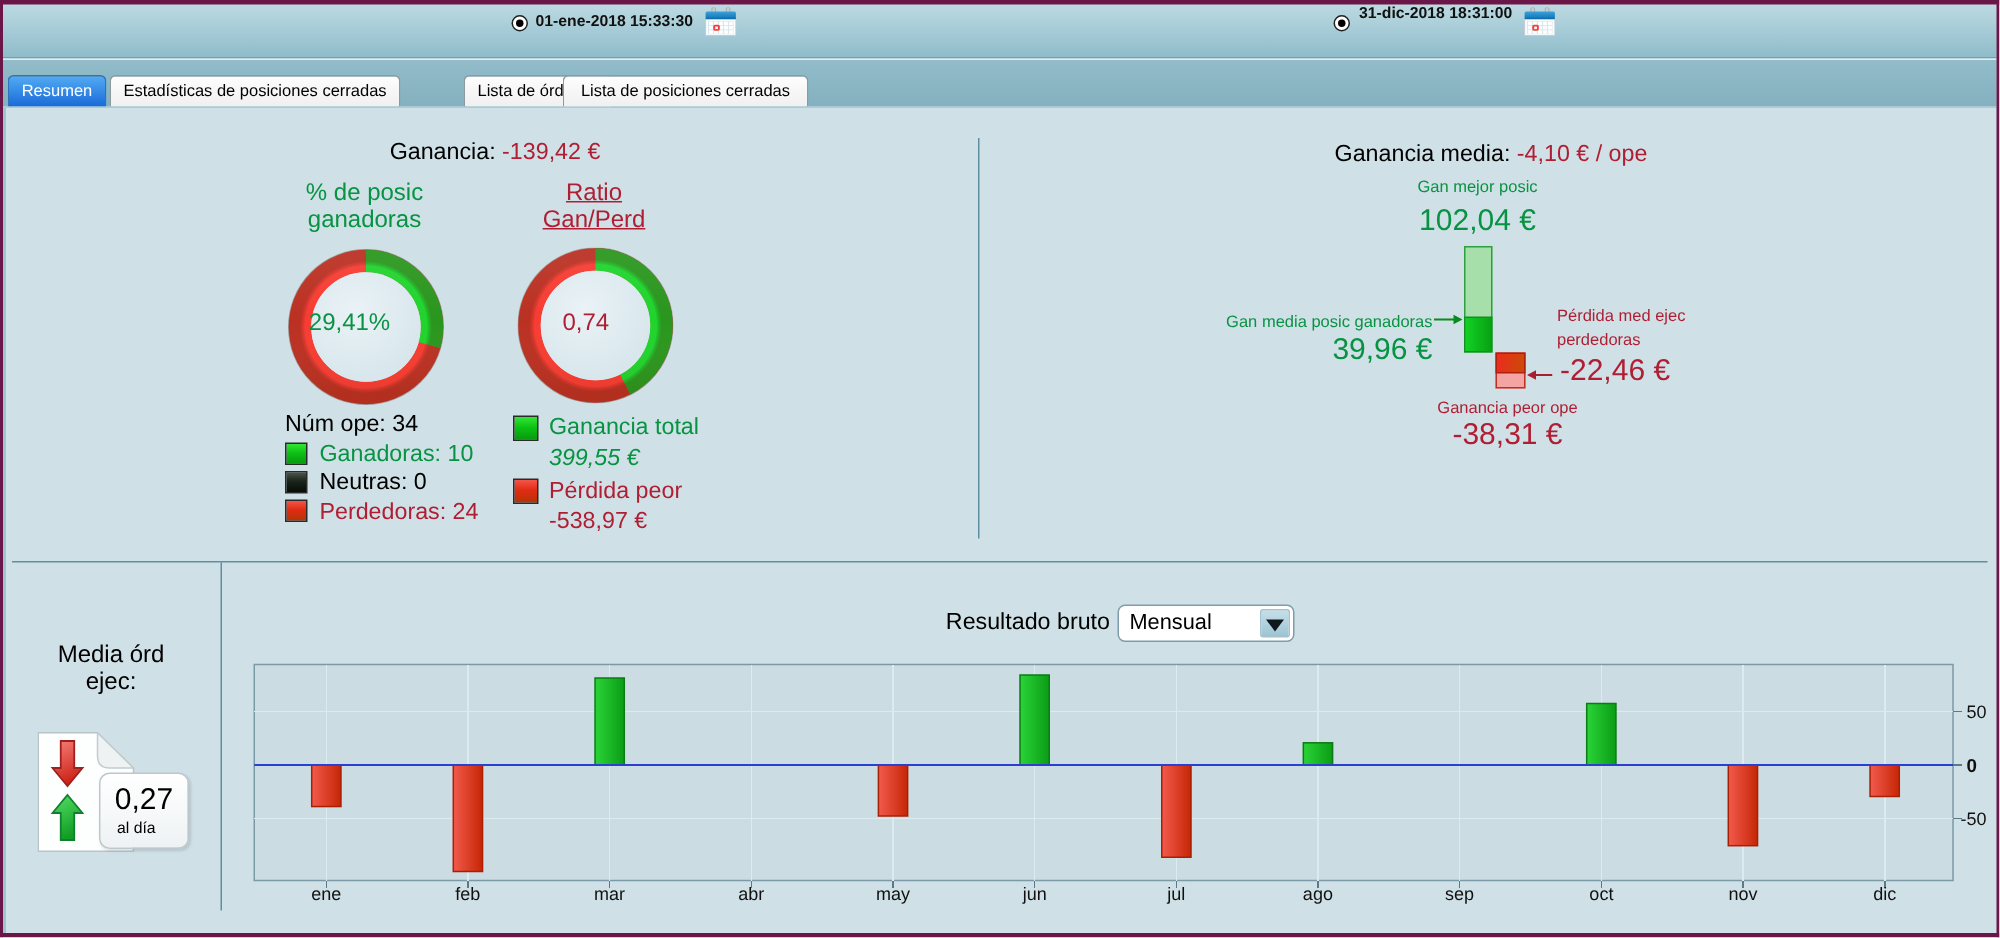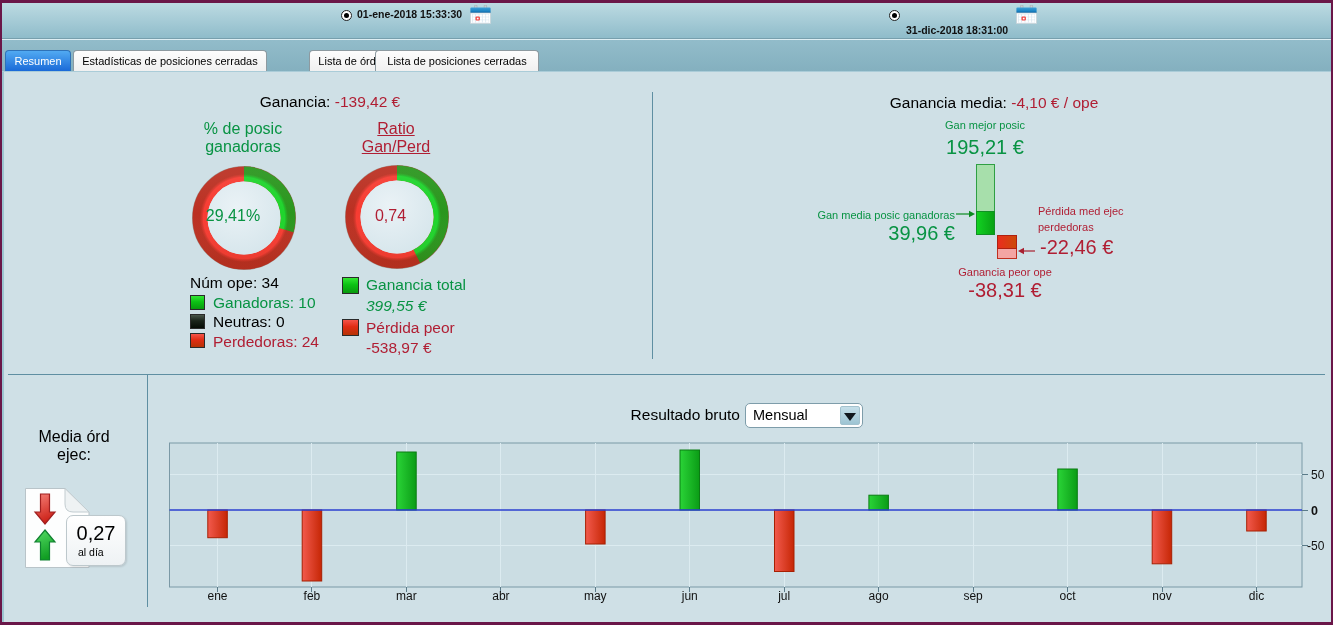--- a/index.html
+++ b/index.html
@@ -74,21 +74,21 @@
         <rect x="16.10" y="12.30" width="2.5" height="2.3" fill="#ffffff"></rect>
         <rect x="2.70" y="15.20" width="2.5" height="2.3" fill="#ffffff"></rect>
         <rect x="6.05" y="15.20" width="2.5" height="2.3" fill="#ffffff"></rect>
         <rect x="9.40" y="15.20" width="2.5" height="2.3" fill="#ffffff"></rect>
         <rect x="12.75" y="15.20" width="2.5" height="2.3" fill="#ffffff"></rect>
         <rect x="16.10" y="15.20" width="2.5" height="2.3" fill="#ffffff"></rect>
         <rect x="5.5" y="11.5" width="4.4" height="4.0" rx="1.1" fill="#f1413d"></rect>
         <rect x="6.8" y="12.7" width="1.8" height="1.7" fill="#ffffff"></rect>
       </svg></div>
 <div class="abs radio" style="left:889px;top:10px;"></div>
-<div class="abs dtxt" style="left:906px;top:24px;text-align:center;">31-dic-2018 18:31:00</div>
+<div class="abs dtxt" style="left:906px;top:3px;text-align:center;">31-dic-2018 18:31:00</div>
 <div class="abs" style="left:1016px;top:5px;"><svg width="21" height="19" viewBox="0 0 21 19" xmlns="http://www.w3.org/2000/svg">
         <rect x="4.6" y="0" width="2.4" height="6" rx="0.9" fill="#c9cdd2" stroke="#9aa2a8" stroke-width="0.5"></rect>
         <rect x="14.2" y="0" width="2.4" height="6" rx="0.9" fill="#c9cdd2" stroke="#9aa2a8" stroke-width="0.5"></rect>
         <defs>
           <linearGradient id="calh" x1="0" y1="0" x2="0" y2="1">
             <stop offset="0" stop-color="#3fa0d8"></stop>
             <stop offset="0.55" stop-color="#1a84c4"></stop>
             <stop offset="0.8" stop-color="#0e68a8"></stop>
             <stop offset="1" stop-color="#085a92"></stop>
           </linearGradient>
@@ -190,21 +190,21 @@
 <div class="abs t16 grn" style="left:366px;top:276px;">Ganancia total</div>
 <div class="abs t16 grn" style="left:366px;top:297px;font-style:italic;">399,55 €</div>
 <div class="abs sq2 sqr" style="left:342px;top:319px;"></div>
 <div class="abs t16 red" style="left:366px;top:319px;">Pérdida peor</div>
 <div class="abs t16 red" style="left:366px;top:339px;">-538,97 €</div>
 
 <div class="abs divv" style="left:652px;top:92px;height:267px;"></div>
 
 <div class="abs t16 ctr" style="left:844px;top:94px;width:300px;">Ganancia media: <span class="red">-4,10 € / ope</span></div>
 <div class="abs ctr grn nw" style="left:885px;top:119px;width:200px;font-size:11px;line-height:13px;">Gan mejor posic</div>
-<div class="abs ctr grn nw" style="left:885px;top:135.5px;width:200px;font-size:20px;line-height:23px;">195,21 €</div>
+<div class="abs ctr grn nw" style="left:885px;top:135.5px;width:200px;font-size:20px;line-height:23px;">102,04 €</div>
 
 <div class="abs" style="left:976px;top:164px;width:19px;height:71px;box-sizing:border-box;border:1px solid #2f9f43;background:#a7dfab;"></div>
 <div class="abs" style="left:976px;top:211px;width:19px;height:24px;box-sizing:border-box;border:1px solid #128f25;background:linear-gradient(to right,#12d122,#09a214);"></div>
 
 <div class="abs" style="left:997px;top:235px;width:20px;height:24px;box-sizing:border-box;border:1px solid #c03020;background:#f4a5a3;"></div>
 <div class="abs" style="left:997px;top:235px;width:20px;height:14px;box-sizing:border-box;border:1px solid #b02010;background:linear-gradient(to right,#ea2d1d,#cc4a08);"></div>
 <div class="abs" style="left:956px;top:206px;"><svg width="19" height="12" viewBox="0 0 19 12" xmlns="http://www.w3.org/2000/svg">
 <line x1="0" y1="6" x2="17" y2="6" stroke="#0a8a20" stroke-width="1.2"></line>
 <path d="M19,6 L13,2.8 L13,9.2 Z" fill="#0a8a20"></path>
 </svg></div>

